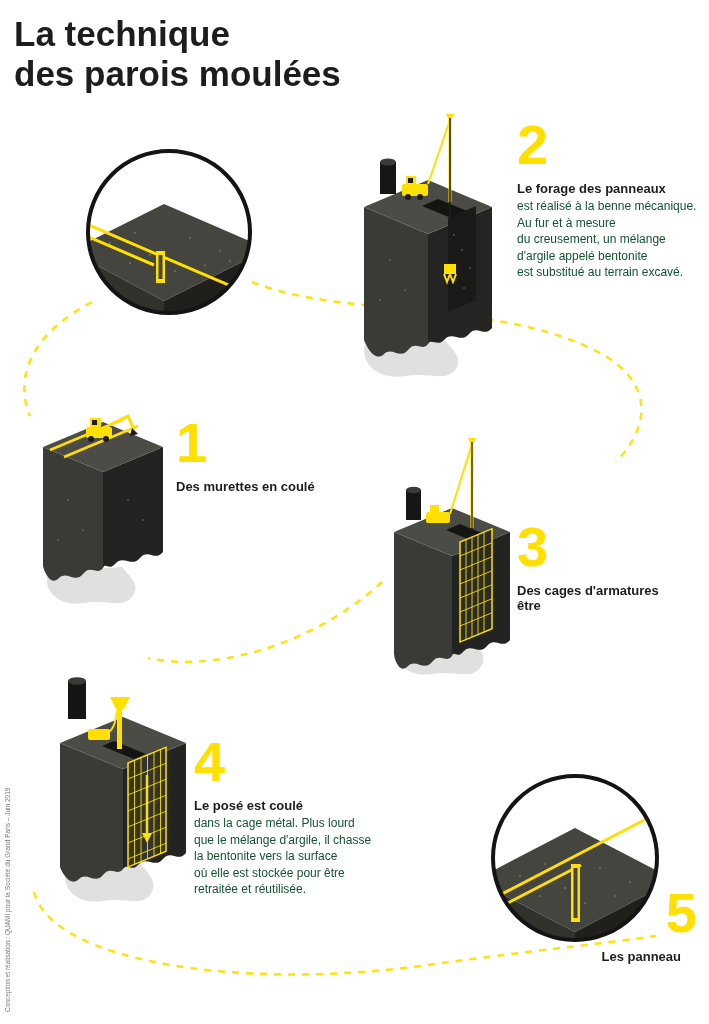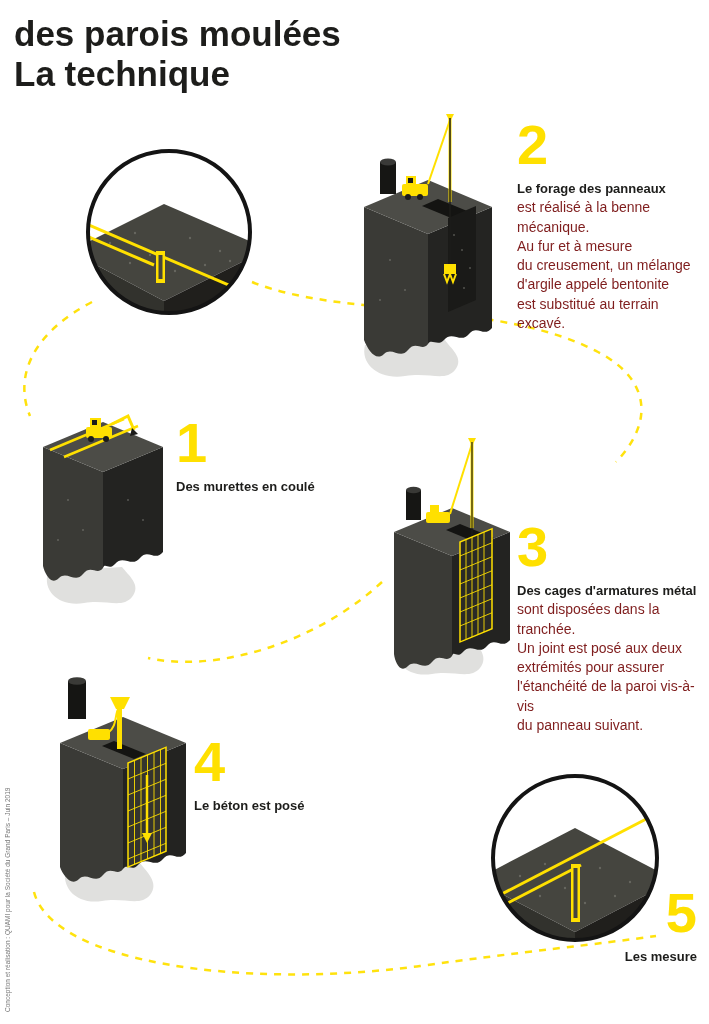--- a/index.html
+++ b/index.html
@@ -5,34 +5,34 @@
   html,body{margin:0;padding:0;background:#fff;}
   .page{position:relative;width:709px;height:1024px;background:#fff;overflow:hidden;
         font-family:"Liberation Sans",sans-serif;color:#1d1d1b;}
   .page-title{position:absolute;left:14px;top:14px;font-size:35px;font-weight:bold;
               line-height:1.14;color:#1d1d1b;z-index:5;}
   .dash-layer{position:absolute;left:0;top:0;z-index:1;pointer-events:none;}
   .illus{position:absolute;z-index:2;}
   .detail-circle{position:absolute;z-index:3;}
   .step{position:absolute;z-index:4;}
   .step-number{font-size:56px;font-weight:bold;color:#FFE000;line-height:0.95;margin:0 0 10px 0;}
-  .step-heading{font-size:13px;font-weight:bold;margin:0 0 2px 0;color:#1d1d1b;}
-  .step-body{font-size:14px;line-height:1.38;margin:0;color:#7f1d1d;white-space:pre-line;}
+  .step-heading{font-size:13px;font-weight:bold;margin:0 16px 2px 0;color:#1d1d1b;}
+  .step-body{font-size:12px;line-height:1.38;margin:0;color:#14532d;white-space:pre-line;}
   .step.align-right{text-align:right;}
   .credit{position:absolute;left:4px;top:1012px;transform:rotate(-90deg);
           transform-origin:0 0;font-size:6.5px;color:#777;white-space:nowrap;z-index:5;}
 </style>
 </head>
 <body>
 
 <div class="page">
 
   <div class="page-title">
+    <div>La technique</div>
     <div>des parois moulées</div>
-    <div>La technique</div>
   </div>
 
   <svg class="dash-layer" width="709" height="1024" viewBox="0 0 709 1024">
     <g fill="none" stroke="#FFE000" stroke-width="2.5" stroke-dasharray="7 7" opacity="0.95">
       <path d="M 252,282 C 340,318 500,300 598,352 C 648,378 656,420 616,462"></path>
       <path d="M 92,302 C 38,330 12,372 30,416"></path>
       <path d="M 382,582 C 310,648 210,672 148,658"></path>
       <path d="M 34,892 C 52,962 240,990 420,966 C 520,952 600,944 656,936"></path>
     </g>
   </svg>
@@ -230,33 +230,33 @@
     <h3 class="step-heading">Le forage des panneaux</h3>
     <p class="step-body">est réalisé à la benne mécanique.
 Au fur et à mesure
 du creusement, un mélange
 d'argile appelé bentonite
 est substitué au terrain excavé.</p>
   </div>
 
   <div class="step" style="left:517px;top:520px;width:184px;">
     <div class="step-number">3</div>
-    <h3 class="step-heading">Des cages d'armatures métal</h3>
-    <p class="step-body">sont disposées dans la tranchée.
-Un joint est posé aux deux
-extrémités pour assurer
-l'étanchéité de la paroi vis-à-vis
-du panneau suivant.</p>
+    <h3 class="step-heading">Des cages d'armatures être</h3>
   </div>
 
   <div class="step" style="left:194px;top:735px;width:180px;">
     <div class="step-number">4</div>
-    <h3 class="step-heading">Le béton est posé</h3>
+    <h3 class="step-heading">Le posé est coulé</h3>
+    <p class="step-body">dans la cage métal. Plus lourd
+que le mélange d'argile, il chasse
+la bentonite vers la surface
+où elle est stockée pour être
+retraitée et réutilisée.</p>
   </div>
 
   <div class="step align-right" style="left:505px;top:886px;width:192px;">
     <div class="step-number">5</div>
-    <h3 class="step-heading">Les mesure</h3>
+    <h3 class="step-heading">Les panneau</h3>
   </div>
 
   <div class="credit">Conception et réalisation : QUAMI pour la Société du Grand Paris – Juin 2019</div>
 
 </div>
 
 </body></html>

